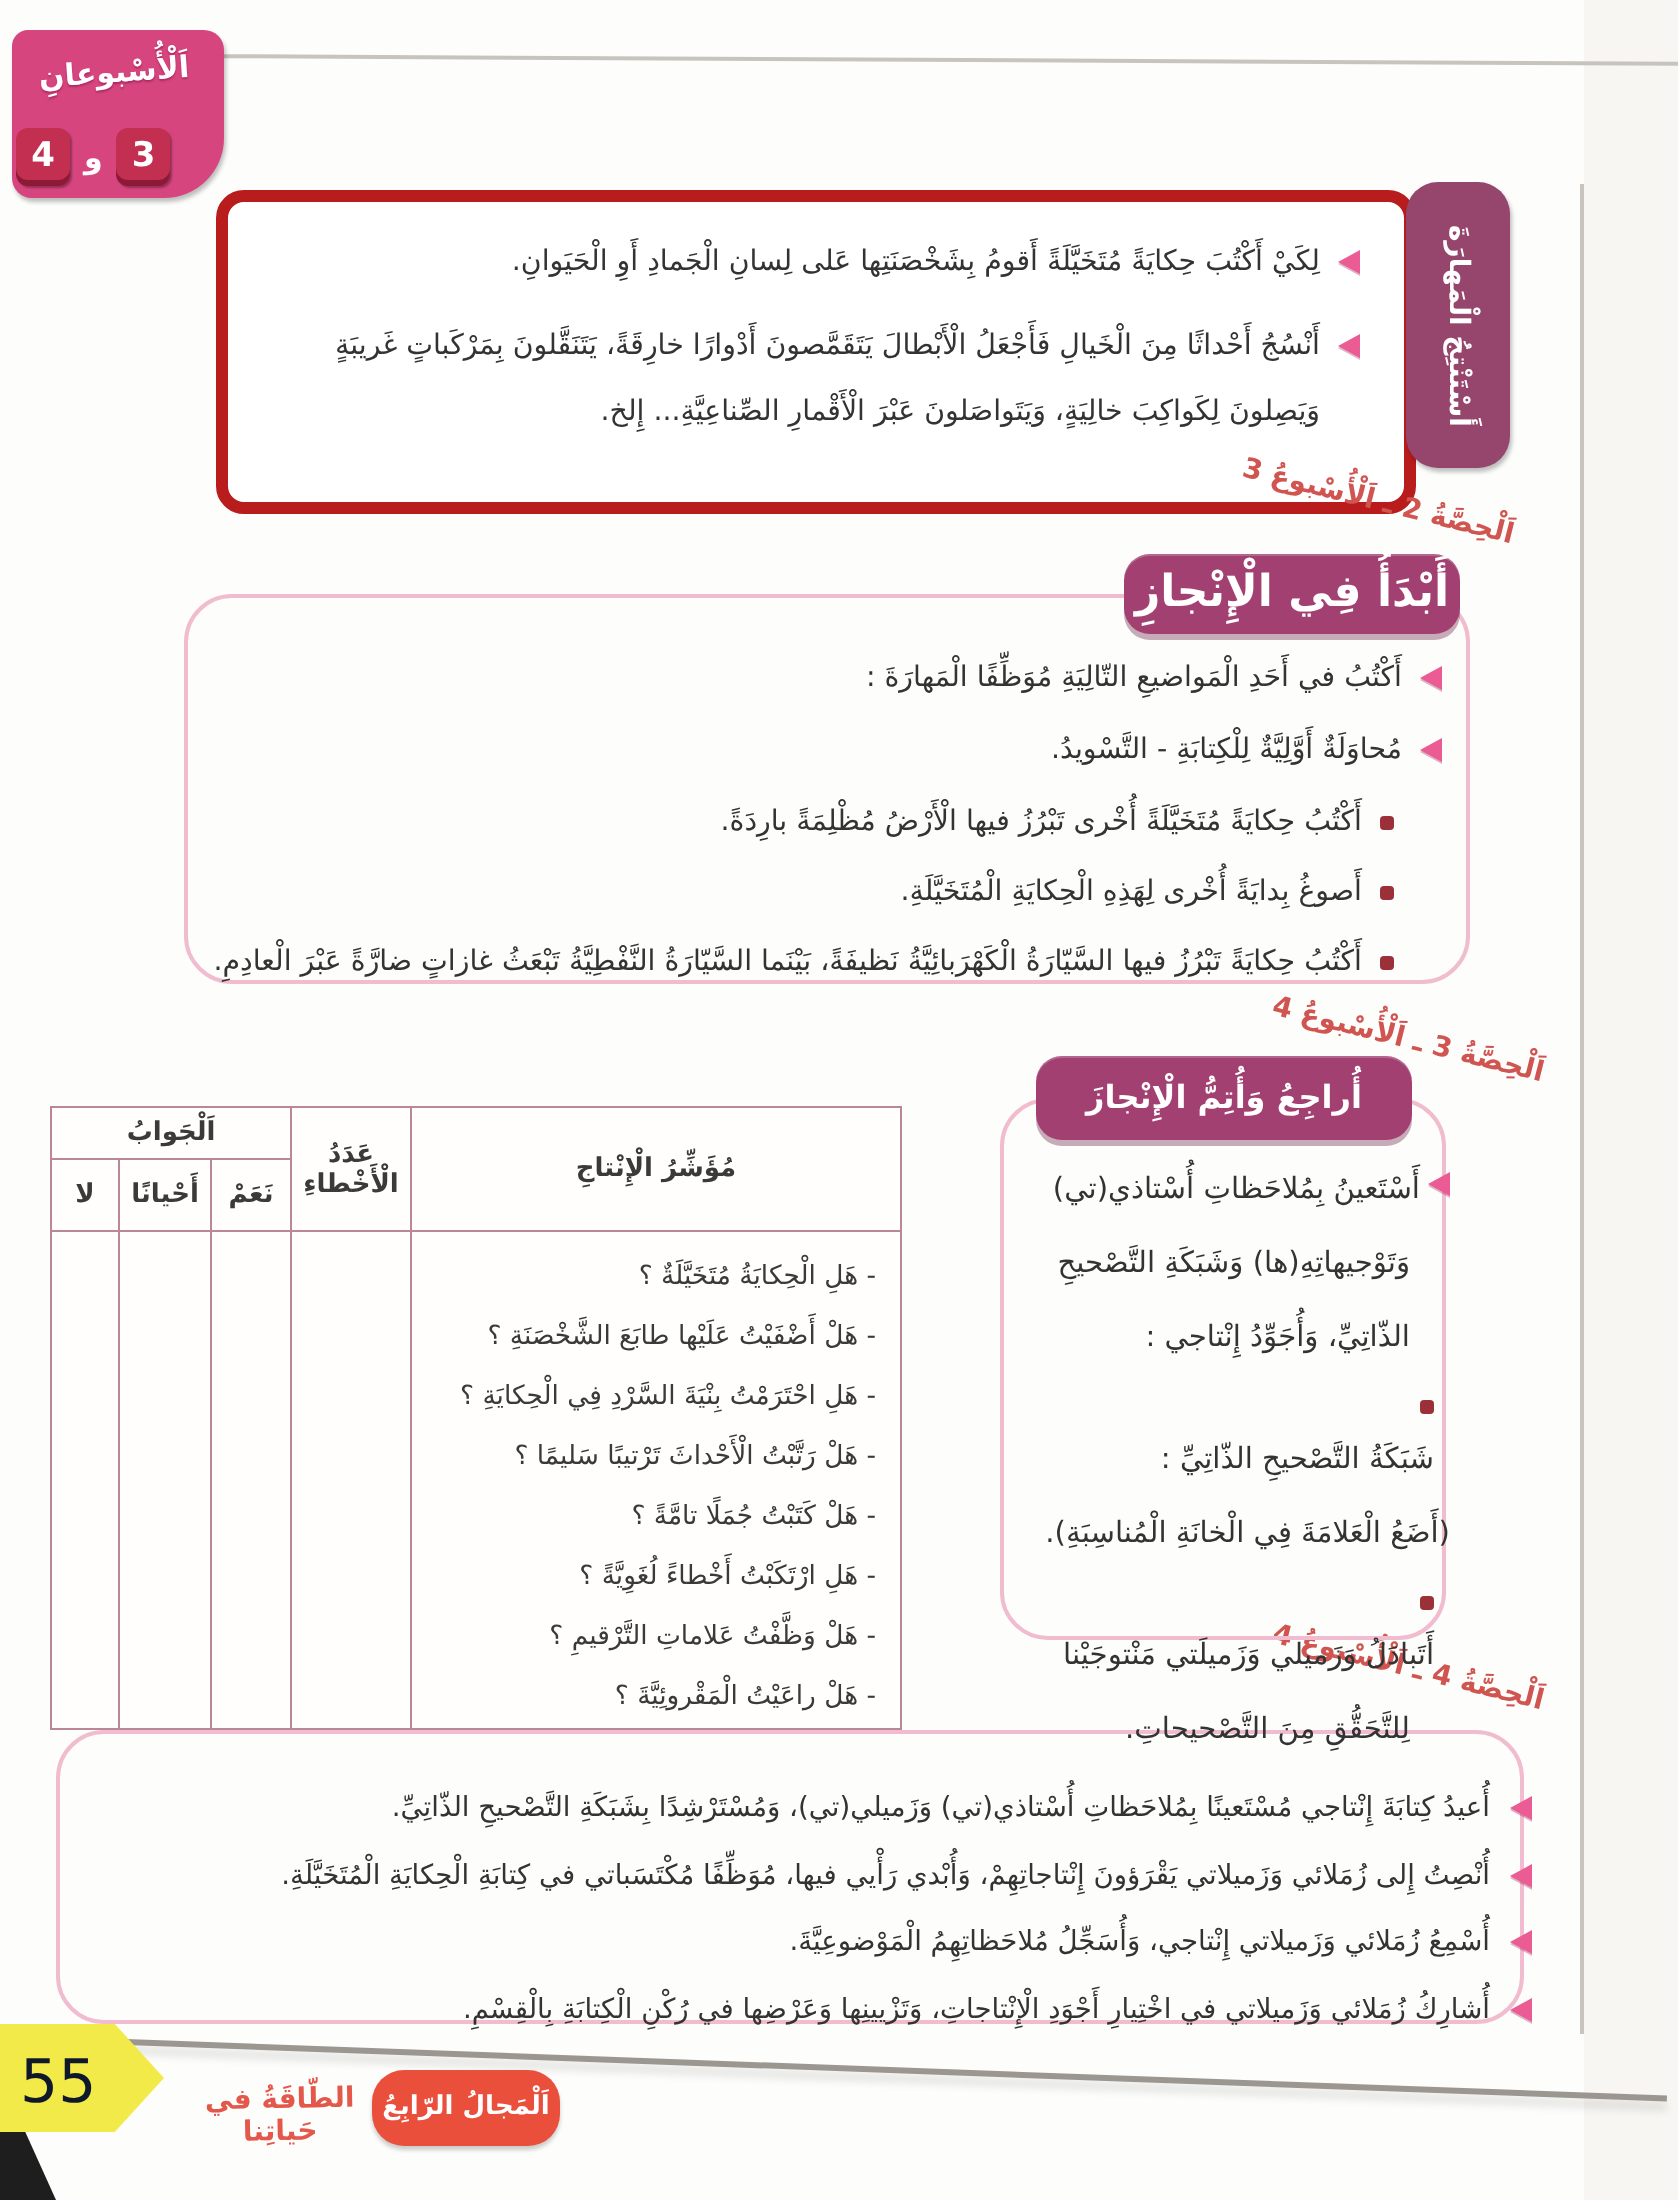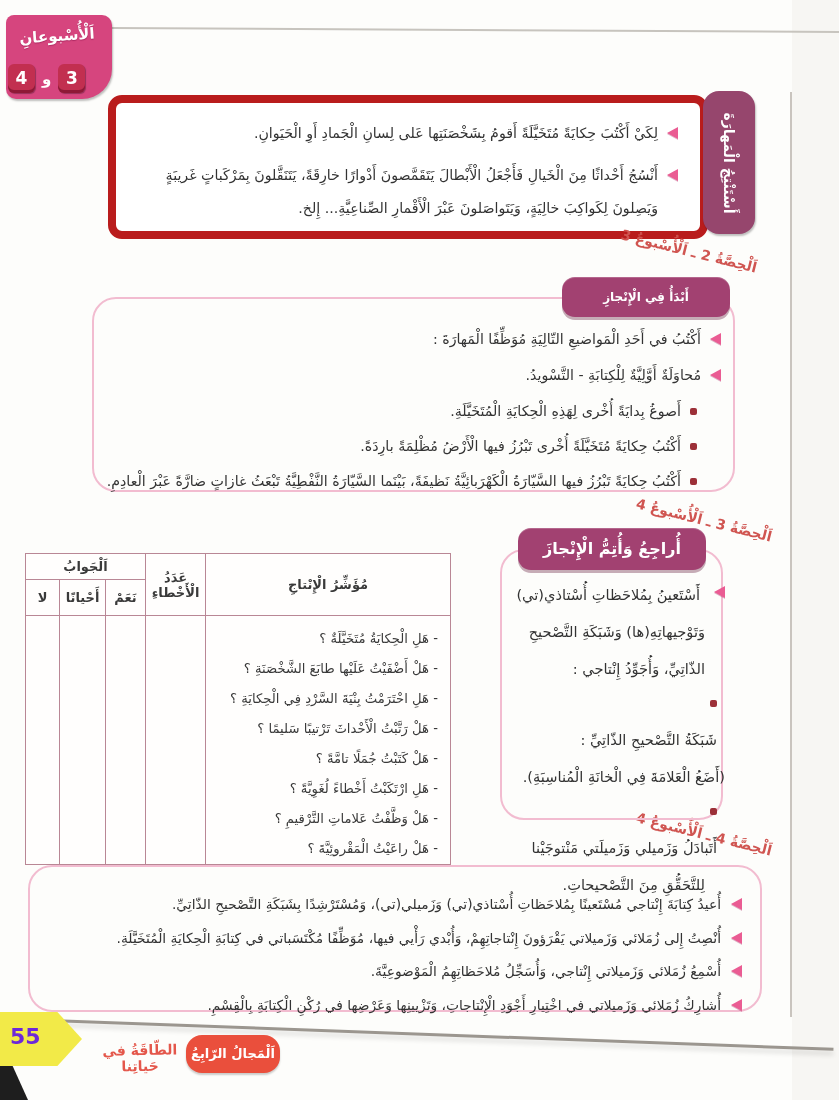--- a/index.html
+++ b/index.html
@@ -14,67 +14,67 @@
   .right-band { position:absolute; left:792px; top:0; width:47px; height:1100px; background:#f7f6f3; }
   .curl-line { position:absolute; left:22px; top:1018px; width:812px; height:3px; background:#9b968f; transform:rotate(2.1deg); transform-origin:left center; box-shadow:0 4px 5px rgba(0,0,0,.15); }
   .corner-shadow { position:absolute; left:0; top:1038px; width:28px; height:62px; background:#1e1e1e; clip-path:polygon(0 0, 100% 100%, 0 100%); }
   
   .weeks-badge { position:absolute; left:6px; top:15px; width:106px; height:84px; background:#d6457e; border-radius:8px 10px 30px 10px; box-shadow:1px 2px 2px rgba(0,0,0,.25); }
   .weeks-label { position:absolute; top:12px; right:8px; left:4px; color:#fff; font-weight:bold; font-size:15px; text-align:center; transform:rotate(-4deg); text-shadow:0 1px 1px rgba(120,0,60,.4); }
   .weeks-nums { position:absolute; left:2px; bottom:6px; display:flex; align-items:center; gap:7px; direction:ltr; }
   .num-box { display:inline-block; width:27px; height:29px; background:#c22f50; border-radius:6px; color:#fff; font-weight:bold; font-size:17px; text-align:center; line-height:29px; box-shadow:inset 0 -3px 0 rgba(80,0,25,.45), 1px 1px 1px rgba(0,0,0,.3); }
   .waw { color:#fff; font-weight:bold; font-size:15px; }
   
-  .skill-box { position:absolute; left:108px; top:95px; width:600px; height:144px; background:#fff; border:8px solid #b91c1c; border-radius:14px; padding:14px 22px 27px 14px; direction:rtl; }
+  .skill-box { position:absolute; left:108px; top:95px; width:600px; height:162px; background:#fff; border:6px solid #b91c1c; border-radius:14px; padding:14px 22px 27px 14px; direction:rtl; }
   .skill-box .b-row { display:flex; gap:9px; align-items:flex-start; margin-bottom:9px; }
   .skill-box .b-text { font-size:14.2px; line-height:33px; text-align:right; }
   .skill-tab { position:absolute; left:703px; top:91px; width:52px; height:143px; background:#96466d; border-radius:16px; box-shadow:1px 2px 2px rgba(0,0,0,.25); }
   .skill-tab-inner { position:absolute; left:50%; top:50%; width:130px; height:30px; transform:translate(-50%,-50%) rotate(90deg); color:#fff; font-weight:bold; font-size:14px; text-align:center; line-height:30px; white-space:nowrap; direction:rtl; }
   
   .tri { flex:0 0 auto; width:0; height:0; border-top:6px solid transparent; border-bottom:6px solid transparent; border-right:11px solid #ea5c93; margin-top:10px; filter:drop-shadow(0 1px 0 rgba(150,0,70,.3)); }
   .dot { flex:0 0 auto; width:7px; height:7px; border-radius:2px; background:#9c3038; margin-top:13px; }
   
   .session-label { position:absolute; width:212px; text-align:center; direction:rtl; color:#d05551; font-weight:bold; font-size:14px; transform:rotate(14deg); white-space:nowrap; }
   .sl1 { left:583px; top:243px; }
   .sl2 { left:598px; top:512px; }
   .sl3 { left:598px; top:826px; }
   
   .banner { position:absolute; background:#a24171; color:#fff; font-weight:bold; text-align:center; border-radius:13px; box-shadow:0 3px 0 rgba(95,20,55,.35), inset 0 1px 0 rgba(255,255,255,.2); direction:rtl; z-index:3; }
-  .banner1 { left:562px; top:277px; width:168px; height:40px; font-size:12px; line-height:40px; }
+  .banner1 { left:562px; top:277px; width:168px; height:40px; font-size:22px; line-height:40px; }
   .banner2 { left:518px; top:528px; width:188px; height:42px; font-size:16px; line-height:42px; }
   .banner3 { left:525px; top:846px; width:146px; height:42px; font-size:16px; line-height:42px; }
   .bracket { position:absolute; border:2px solid #f2bcd0; border-radius:24px; z-index:1; }
   .br1 { left:92px; top:297px; width:643px; height:195px; }
   .br2 { left:500px; top:549px; width:223px; height:271px; }
   .br3 { left:28px; top:865px; width:734px; height:147px; }
   
   .sec1 { position:absolute; left:85px; top:323px; width:650px; direction:rtl; z-index:2; padding:0 14px 0 0; }
   .sec1 .row { display:flex; gap:9px; align-items:flex-start; }
   .sec1 .row.main { margin-bottom:3px; }
   .sec1 .row.sub { margin-right:24px; margin-bottom:2px; }
   .sec1 .txt { font-size:14.2px; line-height:33px; white-space:nowrap; }
   
   .sec2 { position:absolute; left:497px; top:576px; width:228px; direction:rtl; z-index:2; }
-  .sec2 .row { display:flex; gap:14px; align-items:flex-start;text-align:right; }
+  .sec2 .row { display:flex; gap:4px; align-items:flex-start;text-align:right; }
   .sec2 .txt { font-size:14.6px; line-height:37px; font-weight:500; white-space:nowrap; }
   .sec2 .cont { padding-right:20px; }
   .sec2 .subrow { padding-right:8px;flex-direction:column; }
   
   table.check { position:absolute; left:25px; top:553px; width:425px; border-collapse:collapse; direction:rtl; background:#fffefd; table-layout:fixed; }
   table.check th, table.check td { border:1.5px solid #b98795; font-weight:bold; color:#3a3a3a; }
   table.check th { font-size:13px; text-align:center; }
   td.qcell { vertical-align:top; padding:8px 12px 0 4px; }
   .qline { font-size:13.2px; line-height:30px; text-align:right; font-weight:normal; white-space:nowrap; }
   
-  .sec3 { position:absolute; left:22px; top:888px; width:728px; direction:rtl; z-index:2; padding-right:8px; }
+  .sec3 { position:absolute; left:46px; top:888px; width:728px; direction:rtl; z-index:2; padding-right:8px; }
   .sec3 .row { display:flex; gap:10px; align-items:flex-start; }
   .sec3 .txt { font-size:13.8px; line-height:33.5px; white-space:nowrap; }
   
   .page-arrow { position:absolute; left:0; top:1012px; width:82px; height:54px; background:#f2ea48; clip-path:polygon(0 0, 70% 0, 100% 50%, 70% 100%, 0 100%); z-index:4; }
-  .page-num { position:absolute; left:10px; top:12px; font-size:22px; font-weight:bold; color:#6d28d9; }
+  .page-num { position:absolute; left:10px; top:12px; font-size:30px; font-weight:normal; color:#0f172a; }
   .unit-title { position:absolute; left:94px; top:1042px; width:92px; color:#e4574b; font-weight:bold; font-size:14px; direction:rtl; text-align:center; z-index:4; transform:rotate(-1deg); }
   .domain-badge { position:absolute; left:186px; top:1035px; width:94px; height:38px; background:#ea4f3c; border-radius:16px; color:#fff; font-weight:bold; font-size:13px; text-align:center; line-height:38px; direction:rtl; z-index:4; box-shadow:0 2px 2px rgba(0,0,0,.2); }
 </style>
 </head>
 <body>
 
 <div class="page">
 
   <div class="right-band"></div>
   <div class="top-edge-line"></div>
@@ -112,25 +112,25 @@
     <div class="row main">
       <span class="tri"></span>
       <span class="txt">أَكْتُبُ في أَحَدِ الْمَواضيعِ التّالِيَةِ مُوَظِّفًا الْمَهارَةَ :</span>
     </div>
     <div class="row main">
       <span class="tri"></span>
       <span class="txt">مُحاوَلَةٌ أَوَّلِيَّةٌ لِلْكِتابَةِ - التَّسْويدُ.</span>
     </div>
     <div class="row sub">
       <span class="dot"></span>
+      <span class="txt">أَكْتُبُ حِكايَةً مُتَخَيَّلَةً أُخْرى تَبْرُزُ فيها الْأَرْضُ مُظْلِمَةً بارِدَةً.</span>
+    </div>
+    <div class="row sub">
+      <span class="dot"></span>
       <span class="txt">أَصوغُ بِدايَةً أُخْرى لِهَذِهِ الْحِكايَةِ الْمُتَخَيَّلَةِ.</span>
-    </div>
-    <div class="row sub">
-      <span class="dot"></span>
-      <span class="txt">أَكْتُبُ حِكايَةً مُتَخَيَّلَةً أُخْرى تَبْرُزُ فيها الْأَرْضُ مُظْلِمَةً بارِدَةً.</span>
     </div>
     <div class="row sub">
       <span class="dot"></span>
       <span class="txt">أَكْتُبُ حِكايَةً تَبْرُزُ فيها السَّيّارَةُ الْكَهْرَبائِيَّةُ نَظيفَةً، بَيْنَما السَّيّارَةُ النَّفْطِيَّةُ تَبْعَثُ غازاتٍ ضارَّةً عَبْرَ الْعادِمِ.</span>
     </div>
   </div>
 
   <div class="session-label sl2">اَلْحِصَّةُ 3 ـ اَلْأُسْبوعُ 4</div>
   <div class="bracket br2"></div>
   <div class="banner banner2">أُراجِعُ وَأُتِمُّ الْإِنْجازَ</div>

